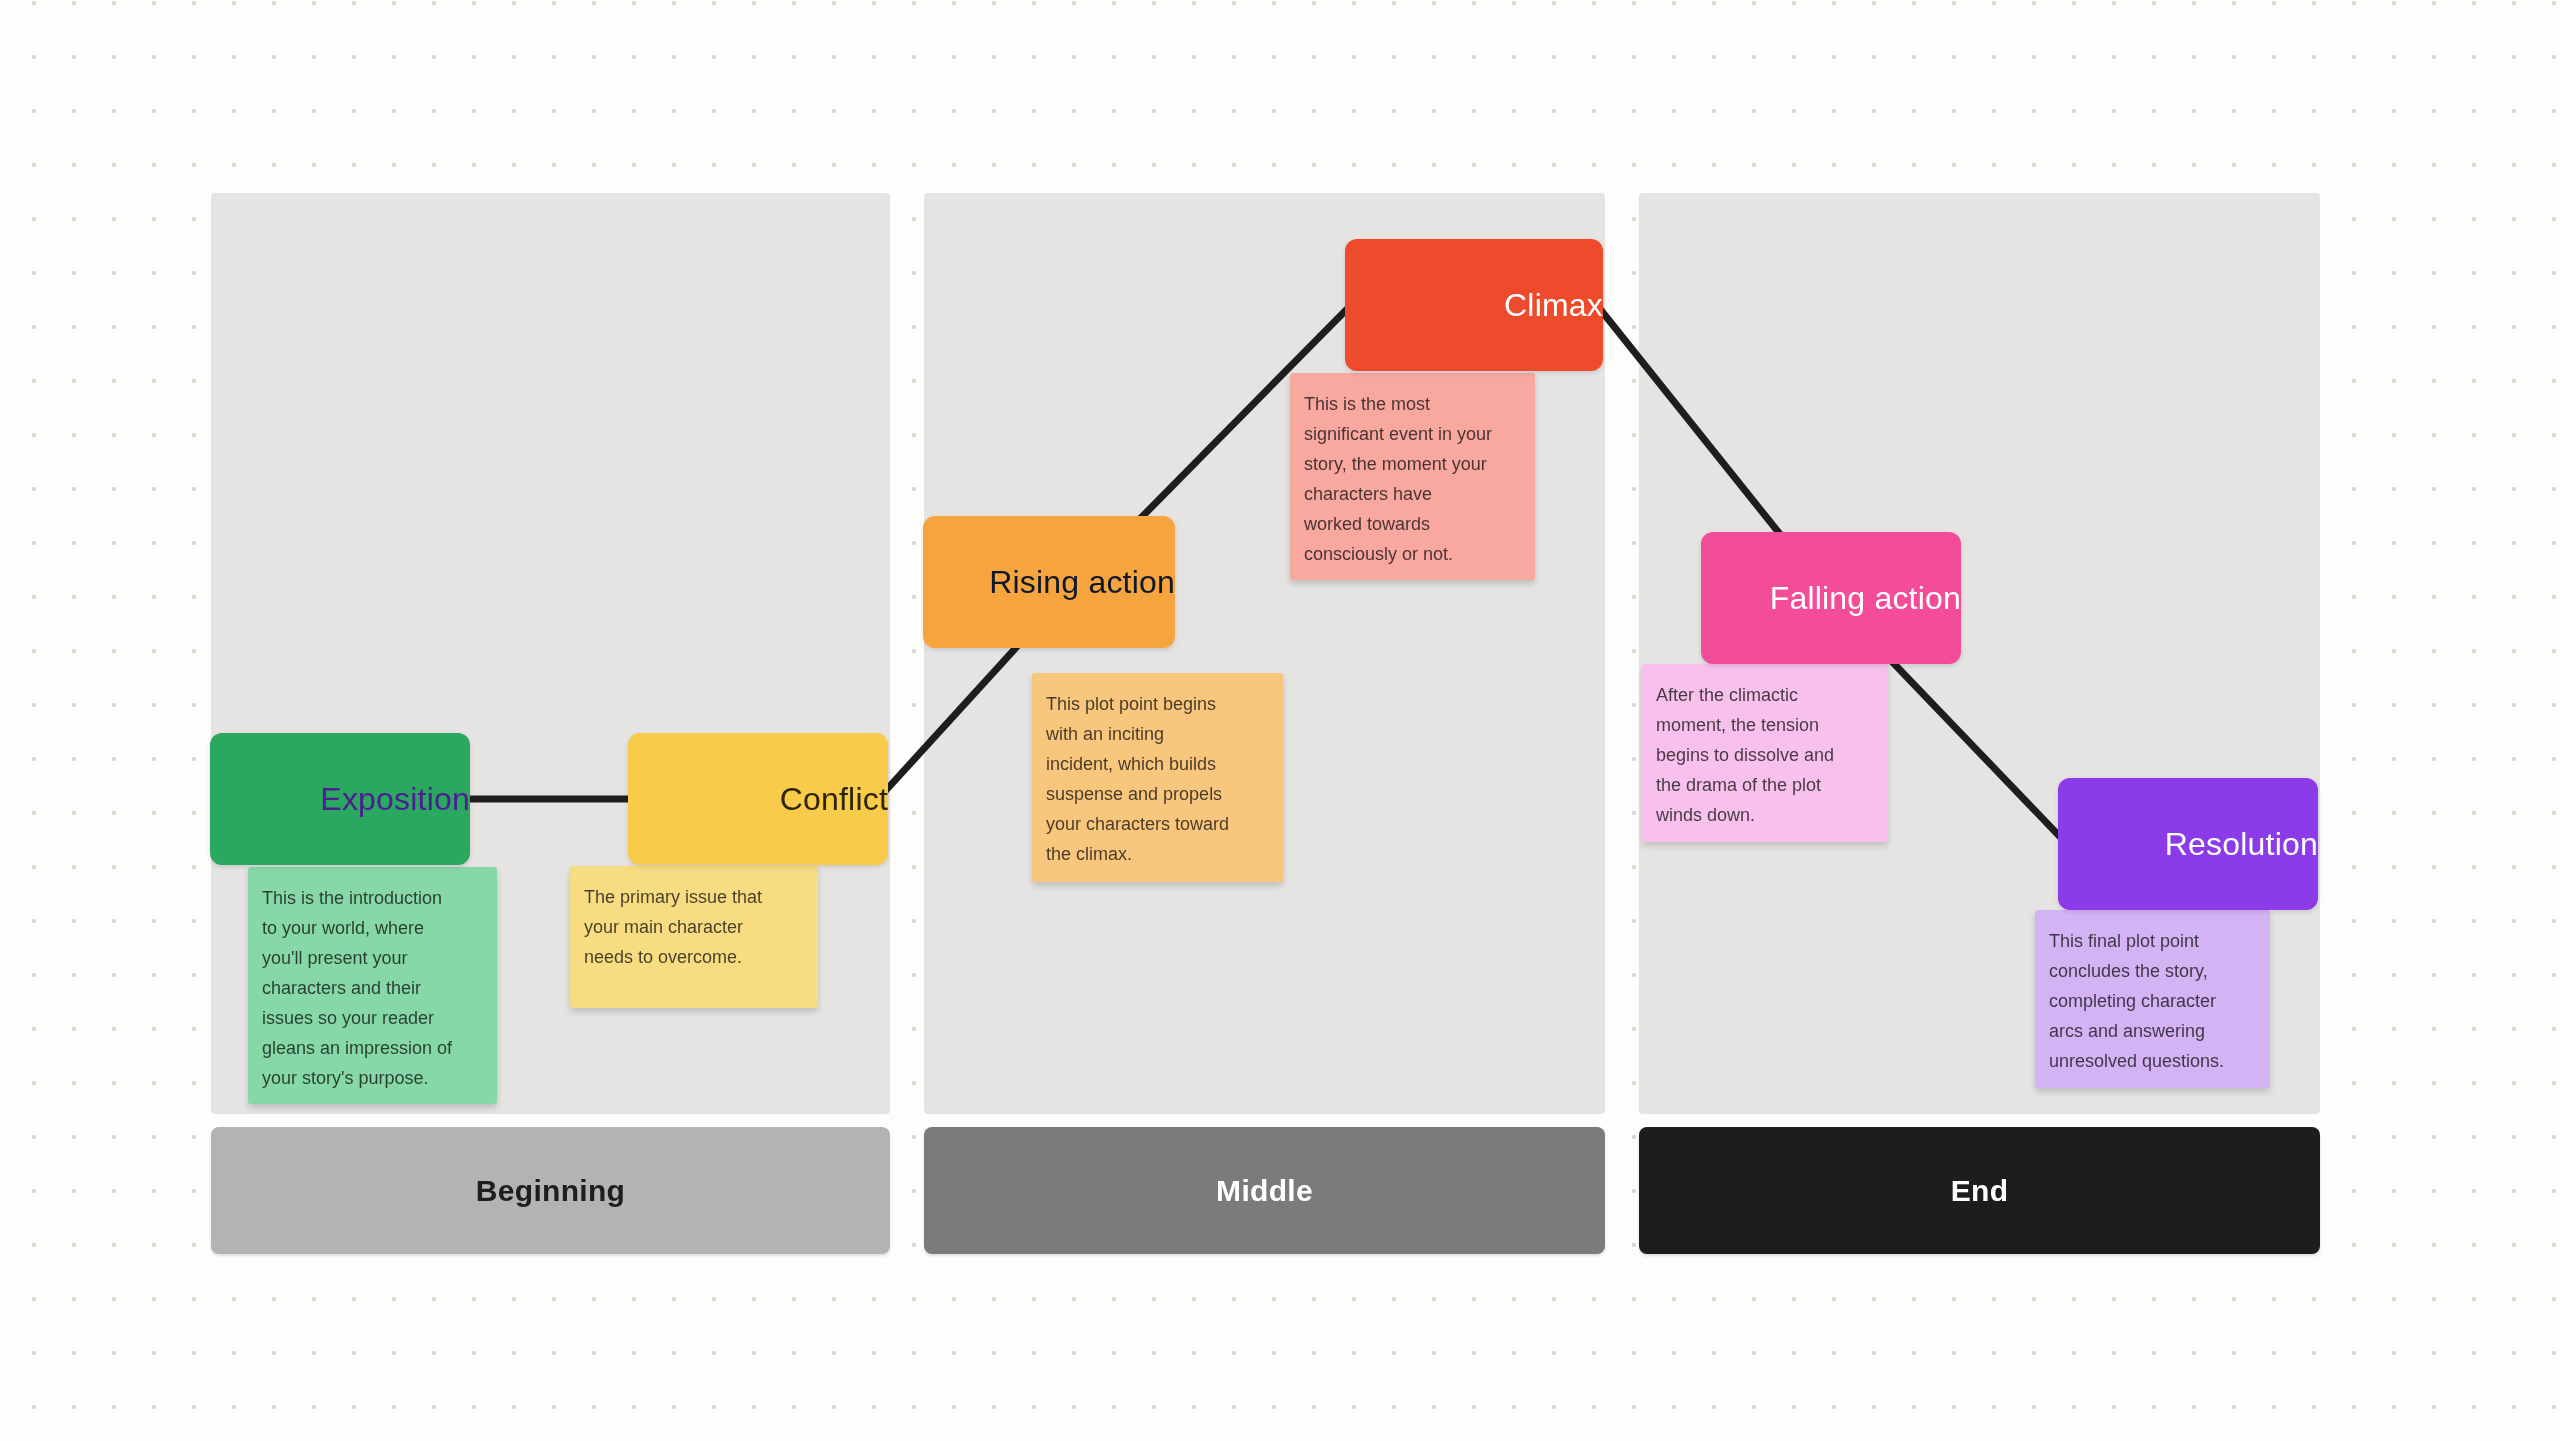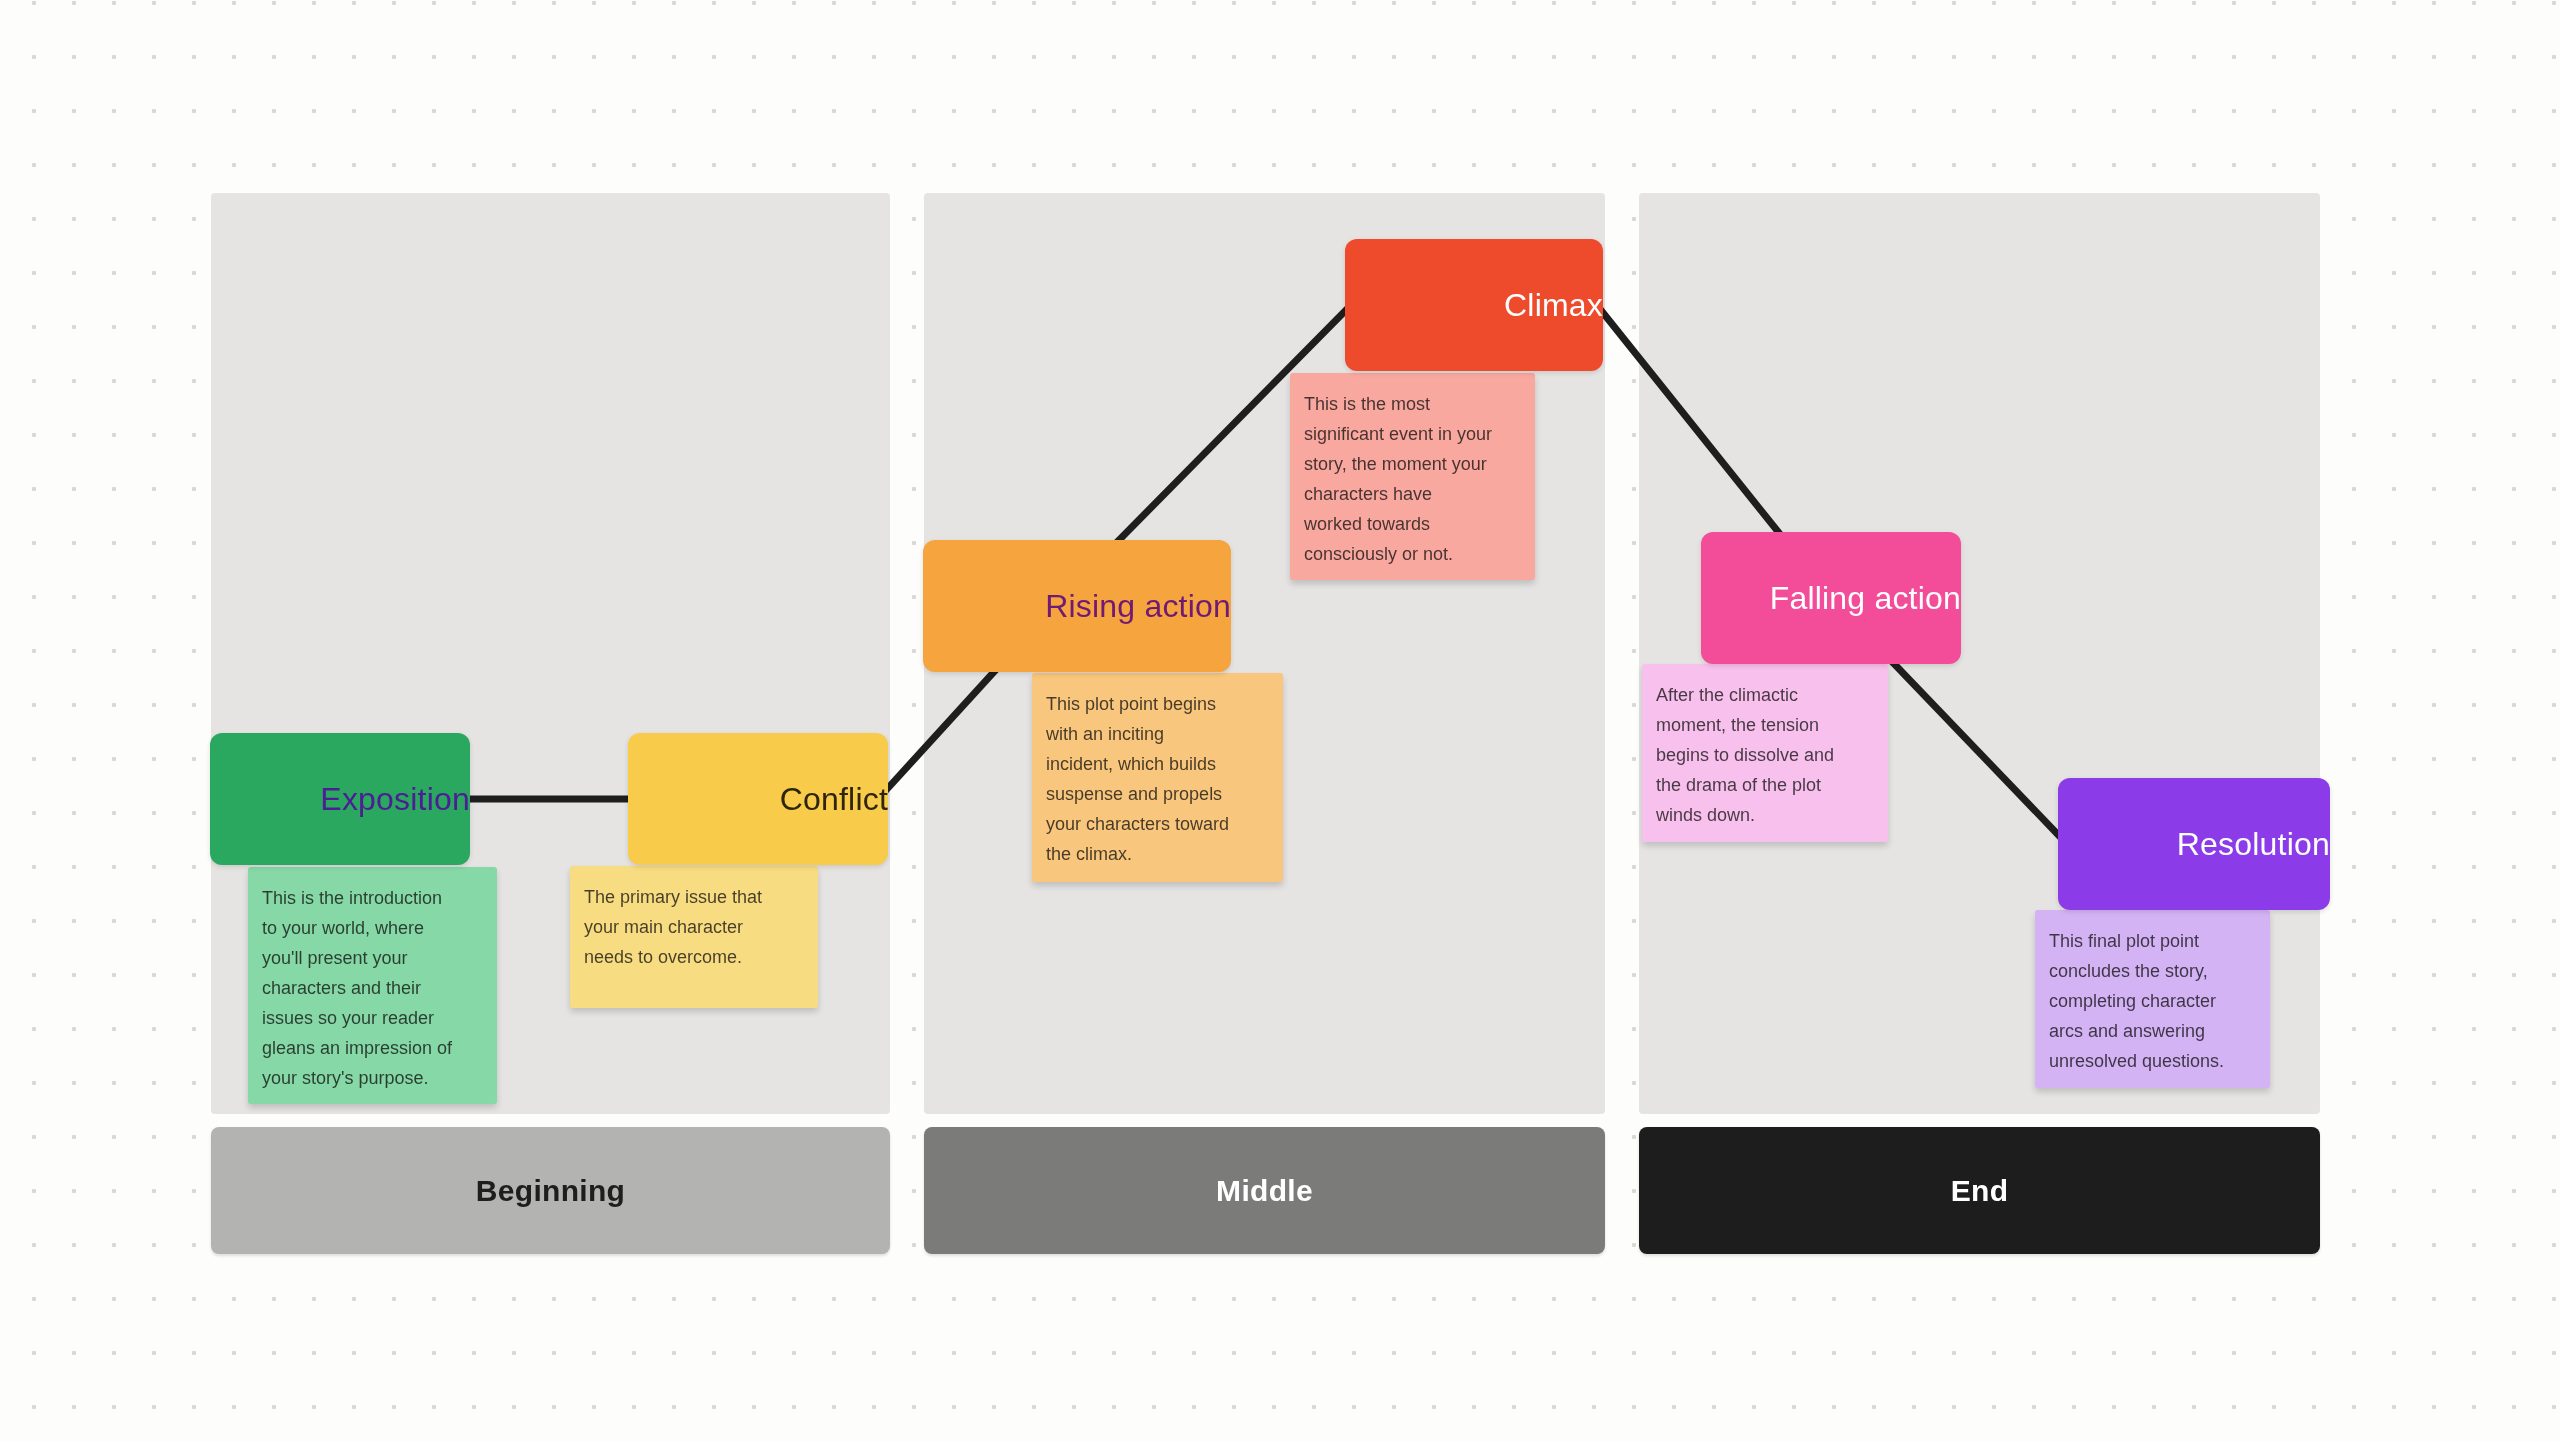--- a/index.html
+++ b/index.html
@@ -140,33 +140,33 @@
   </div>
 
   <div class="node" style="left: 210px; top: 733px; background-color: rgb(43, 168, 95); color: #4c1d95;">
     <span class="node-label">Exposition</span>
   </div>
 
   <div class="node" style="left: 628px; top: 733px; background-color: rgb(248, 204, 74); color: rgb(46, 37, 11);">
     <span class="node-label">Conflict</span>
   </div>
 
-  <div class="node" style="left: 923px; top: 540px; width: 308px; background-color: rgb(245, 164, 62); color: #701a75;">
+  <div class="node" style="left: 923px; top: 516px; width: 252px; background-color: rgb(245, 164, 62); color: #0f172a;">
     <span class="node-label">Rising action</span>
   </div>
 
   <div class="node" style="left: 1345px; top: 239px; width: 258px; background-color: rgb(238, 75, 45); color: rgb(255, 255, 255);">
     <span class="node-label">Climax</span>
   </div>
 
   <div class="node" style="left: 1701px; top: 532px; background-color: rgb(243, 77, 154); color: rgb(255, 255, 255);">
     <span class="node-label">Falling action</span>
   </div>
 
-  <div class="node" style="left: 2058px; top: 778px; background-color: rgb(140, 59, 233); color: rgb(255, 255, 255); padding-left: 12px;">
+  <div class="node" style="left: 2058px; top: 778px; background-color: rgb(140, 59, 233); color: rgb(255, 255, 255);">
     <span class="node-label">Resolution</span>
   </div>
 
   <div class="bar" style="left: 211px; width: 679px; background-color: rgb(179, 179, 178); color: rgb(30, 30, 30);">
     <span class="bar-label">Beginning</span>
   </div>
 
   <div class="bar" style="left: 924px; width: 681px; background-color: rgb(123, 123, 122); color: rgb(255, 255, 255);">
     <span class="bar-label">Middle</span>
   </div>

